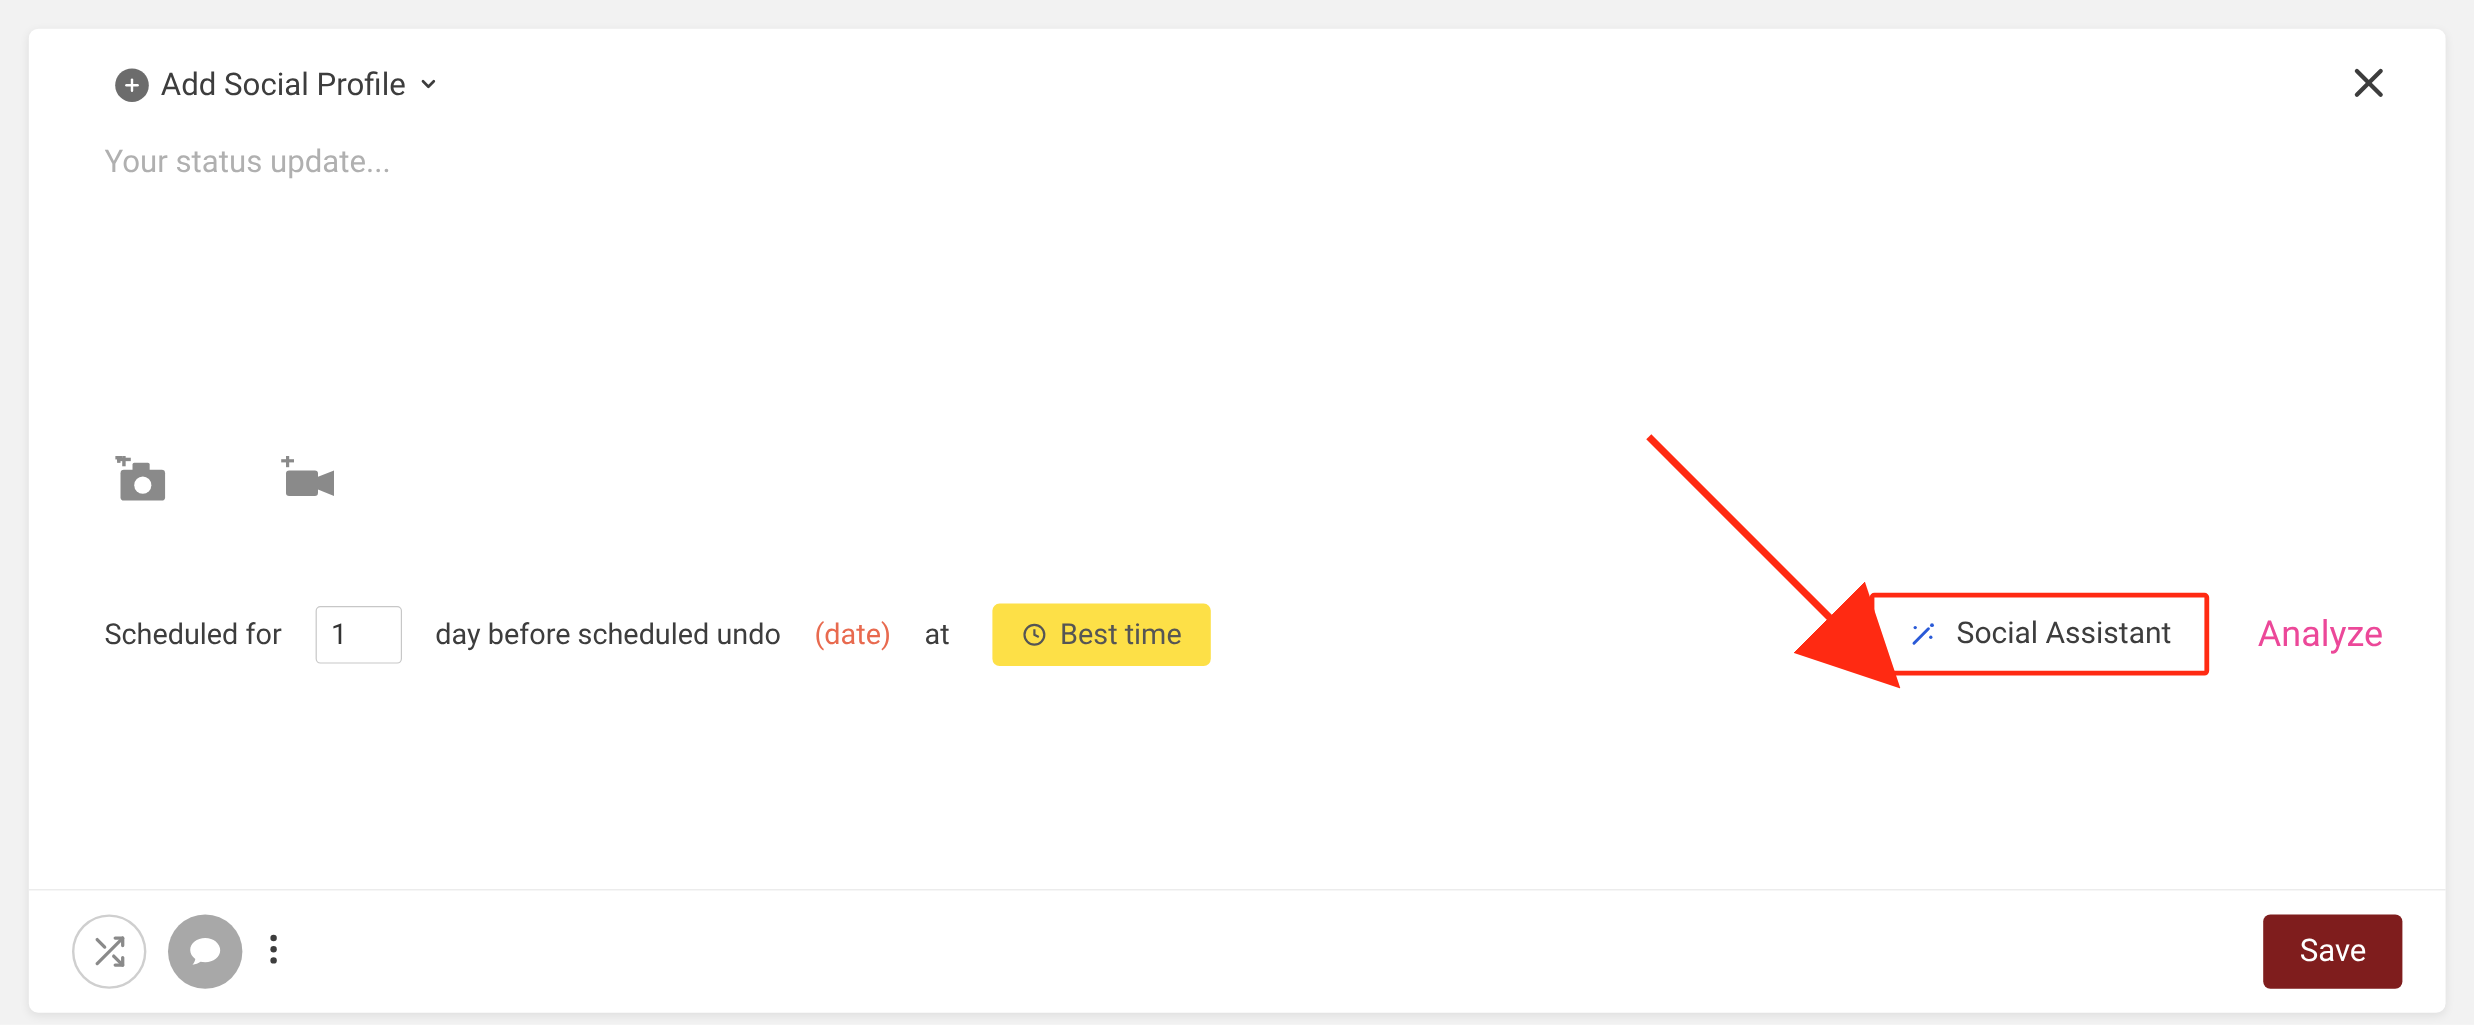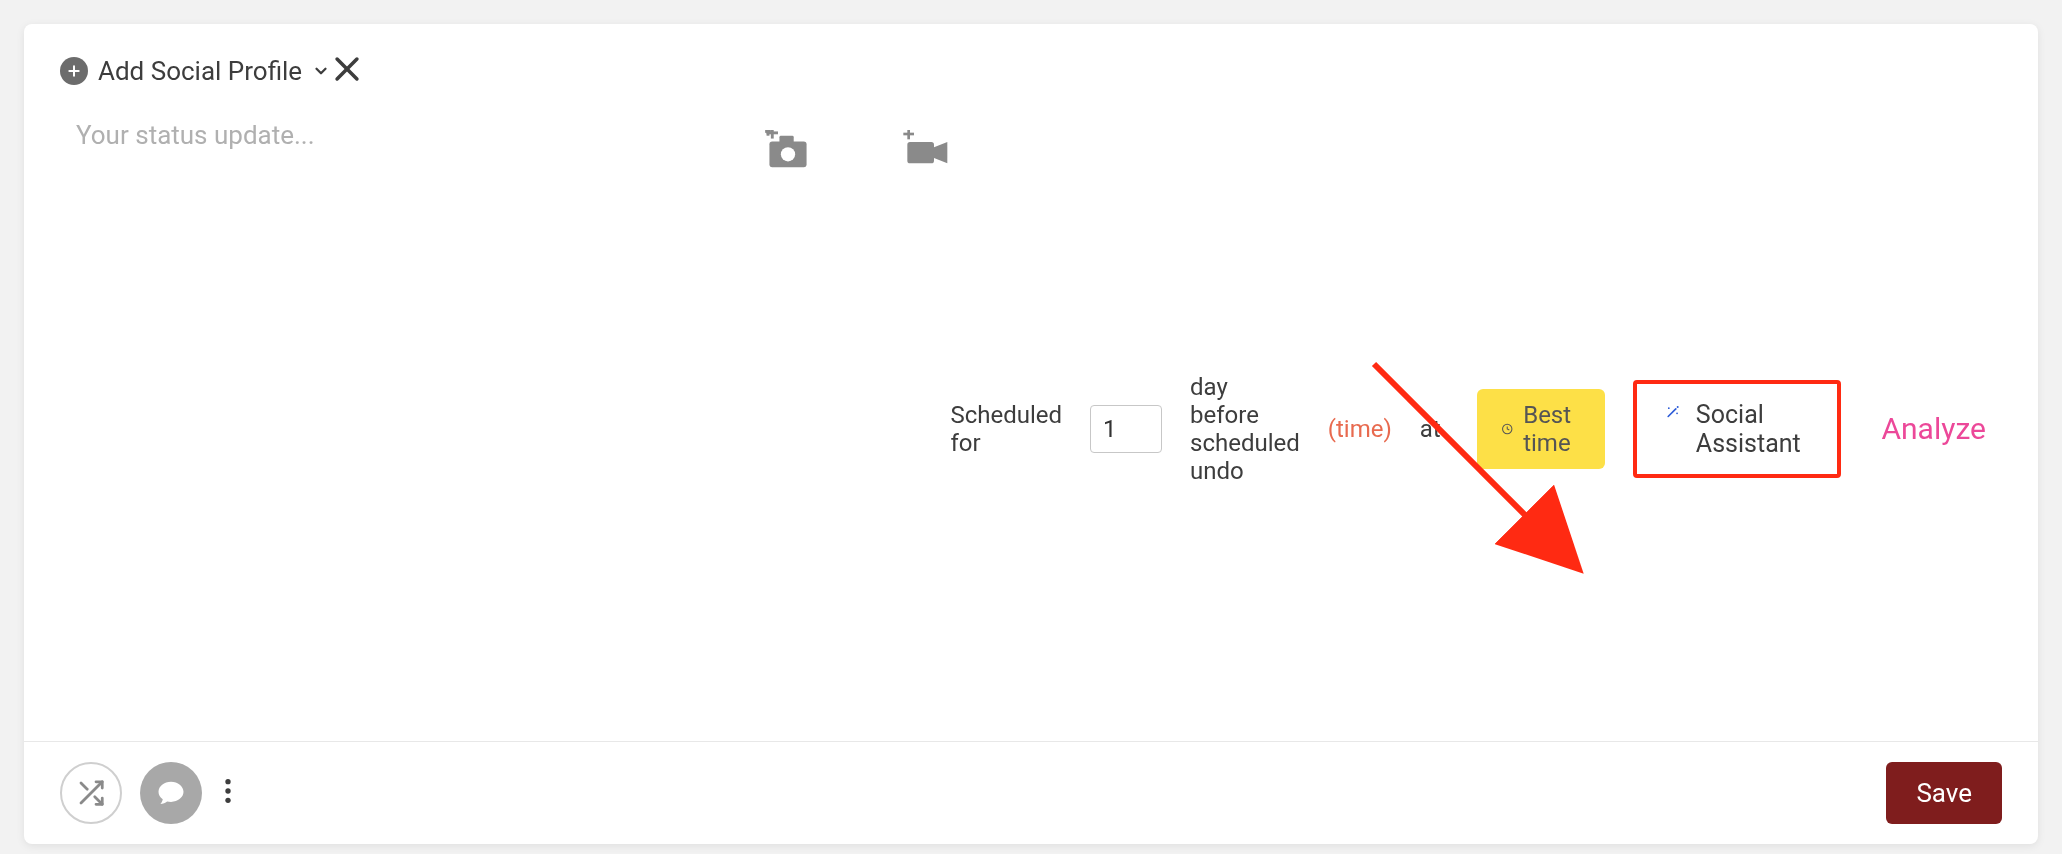--- a/index.html
+++ b/index.html
@@ -19,20 +19,22 @@
       display: flex;
       flex-direction: column;
       position: relative;
       overflow: visible;
     }
     
     .modal-header {
       padding: 28px 47px 0 36px;
       display: flex;
       align-items: center;
+      justify-content: space-between;
+      margin-left: 36px;
     }
     .add-profile {
       display: inline-flex;
       align-items: center;
       gap: 10px;
       cursor: pointer;
       color: #3d3d3d;
       font-size: 26px;
       font-weight: 400;
     }
@@ -51,21 +53,22 @@
     .close-btn {
       cursor: pointer;
       color:#3d3d3d;
     }
     .close-btn svg { width: 34px; height: 34px; }
     
     .modal-body {
       flex: 1;
       padding: 30px 52px 0 52px;
       display: flex;
-      flex-direction: row;
+      flex-direction: column;
+      margin-left: 11px;
     }
     .status-input {
       width: 100%;
       border: none;
       outline: none;
       resize: none;
       font-size: 26px;
       color: #333;
       min-height: 250px;
       font-family: inherit;
@@ -120,21 +123,21 @@
       margin-left:auto;
       display:flex;
       align-items:center;
       gap: 40px;
     }
     .social-assistant-wrap {
       border:4px solid #ff2a12;
       border-radius:4px;
       padding: 16px 28px;
       display:inline-flex;
-      align-items:flex-start;
+      align-items:center;
       gap:16px;
       cursor:pointer;
     }
     .social-assistant-wrap svg { width:24px; height:24px; }
     .social-assistant-label { font-size:25px; color:#3d3d3d; }
     .analyze-btn {
       color:#ec4899;
       font-size:30px;
       cursor:default;
     }
@@ -231,21 +234,21 @@
             <rect x="5" y="0" width="2" height="8"></rect>
           </g>
         </svg>
       </span>
     </div>
 
     <div class="schedule-row">
       <span>Scheduled for</span>
       <input class="day-input" type="text" value="1" style="">
       <span>day before scheduled undo</span>
-      <span class="undo-link">(time)</span>
+      <span class="undo-link">(date)</span>
       <span>at</span>
       <span class="best-time">
         <svg viewBox="0 0 24 24" fill="none" stroke="currentColor" stroke-width="2">
             <circle cx="12" cy="12" r="9"></circle>
             <polyline points="12 7 12 12 16 14"></polyline>
           </svg>
         <span>Best time</span>
       </span>
 
       <div class="schedule-right">

